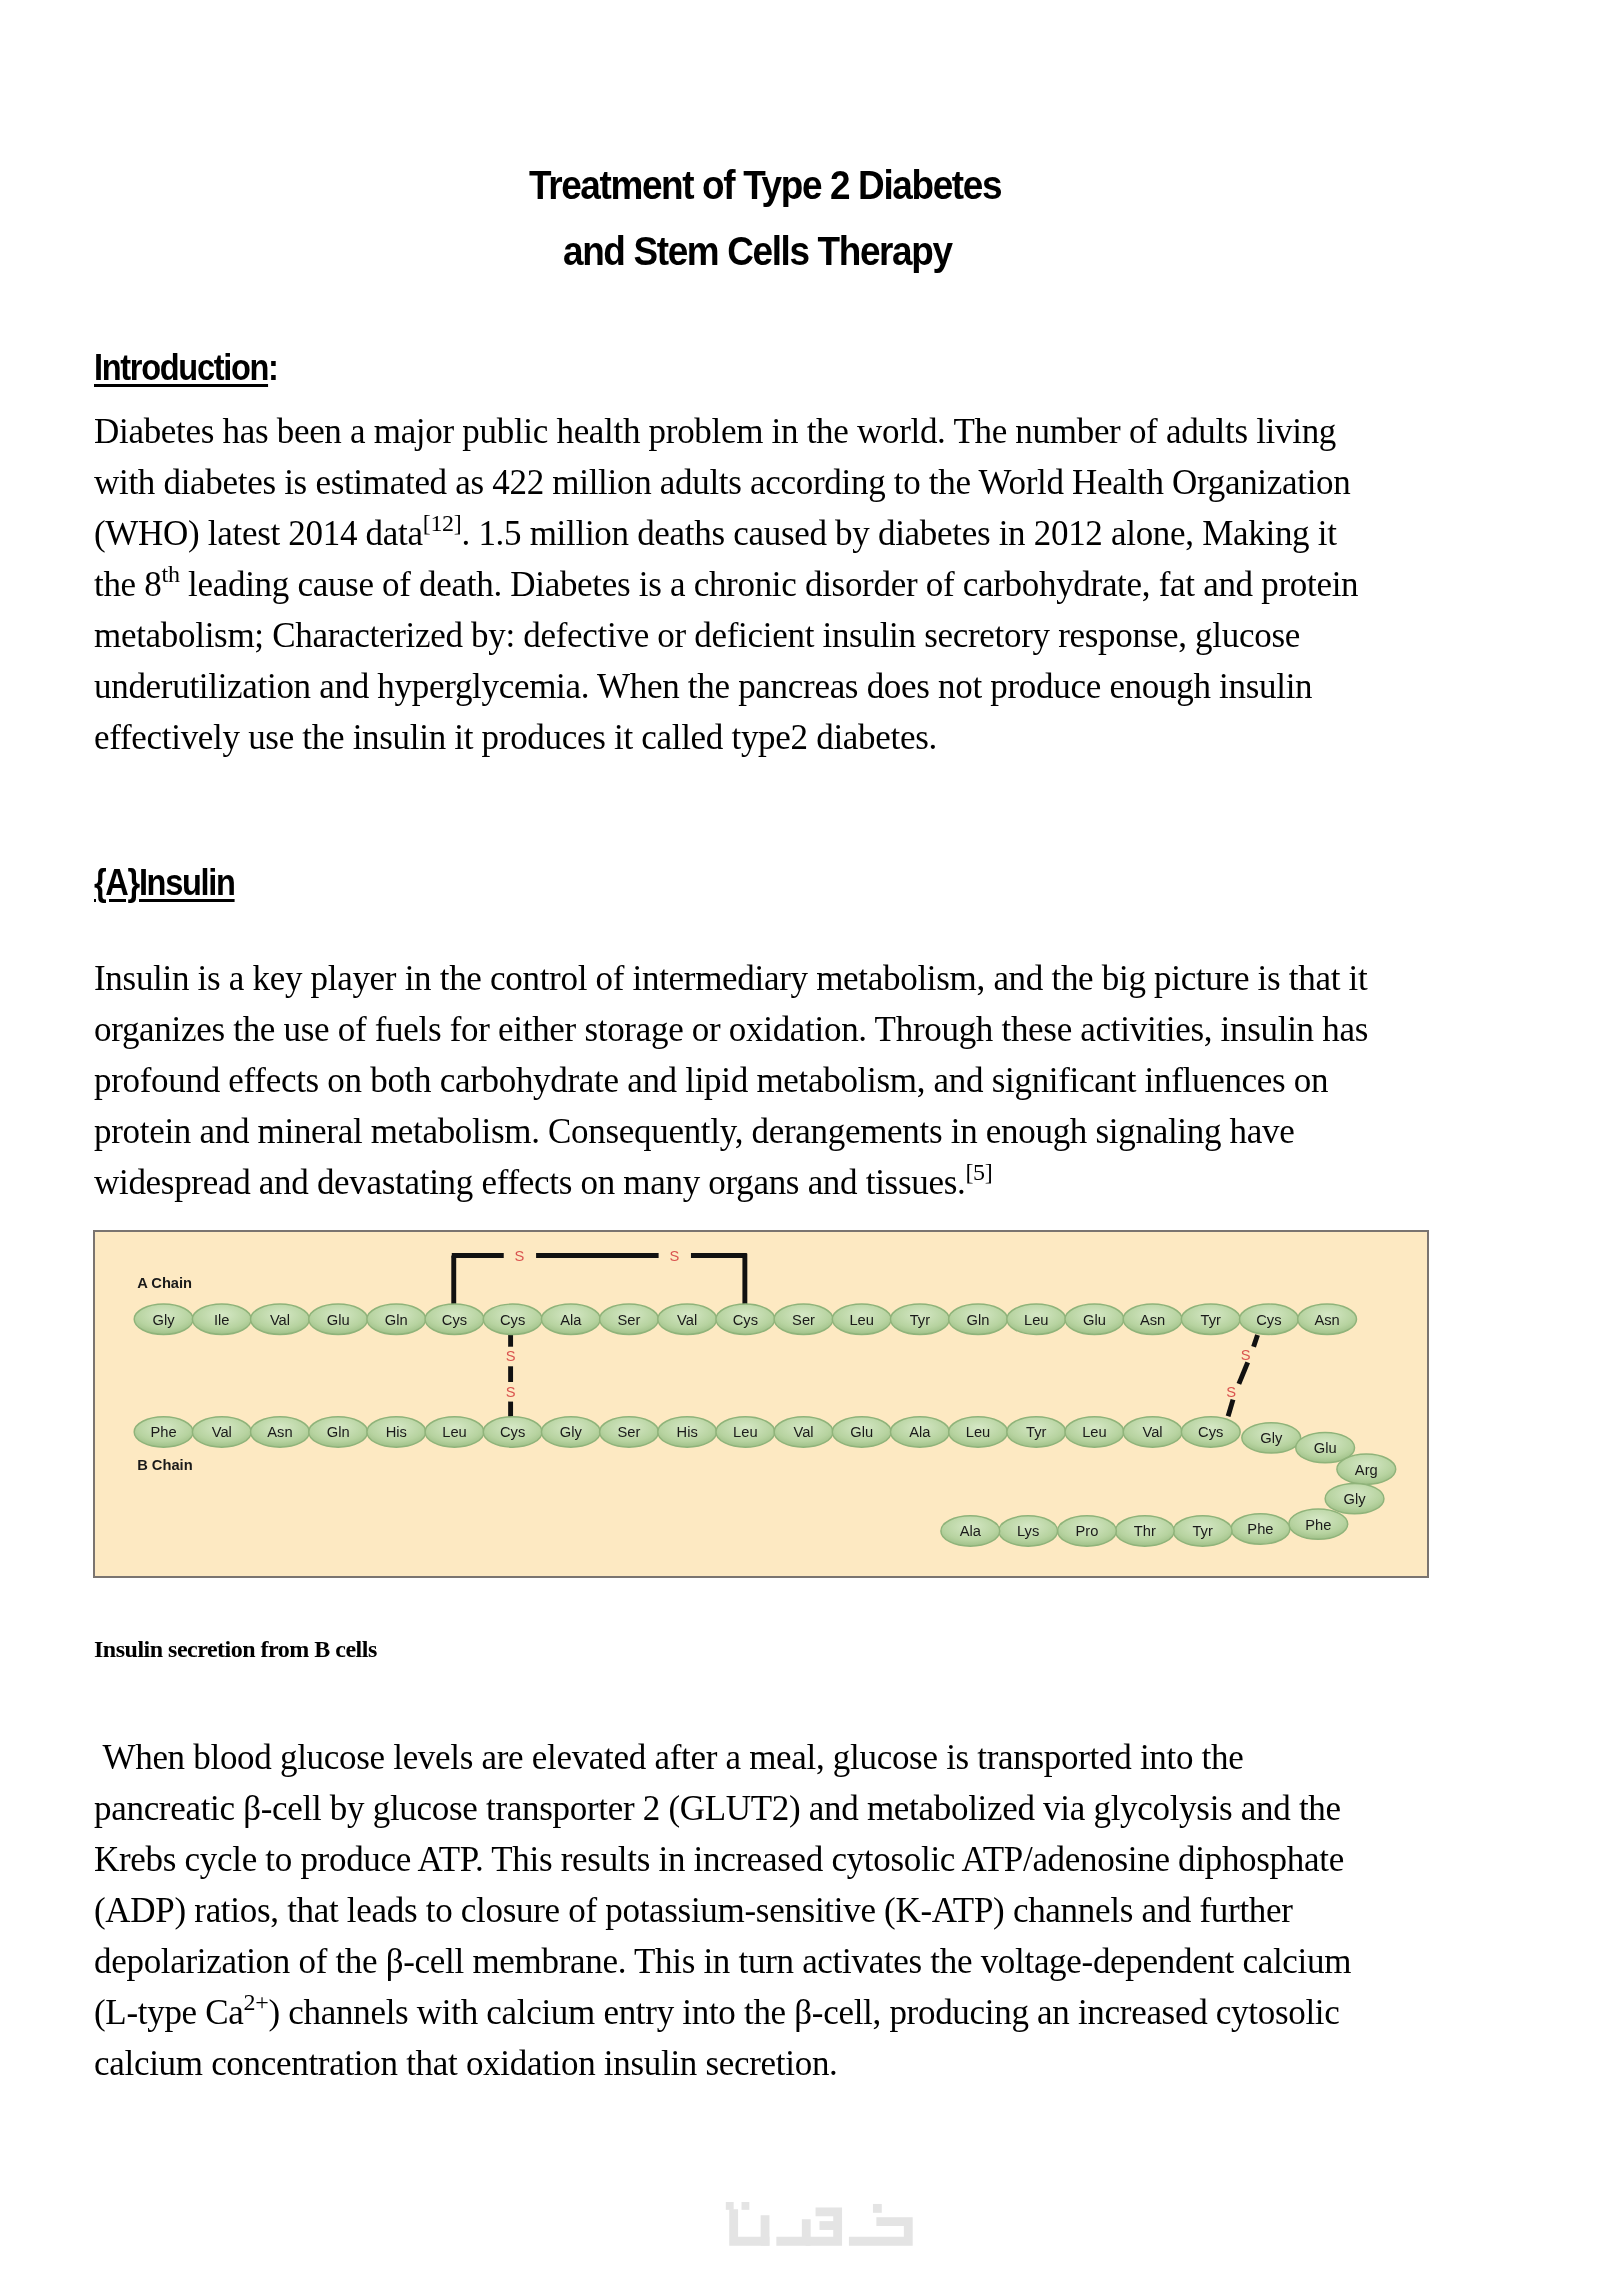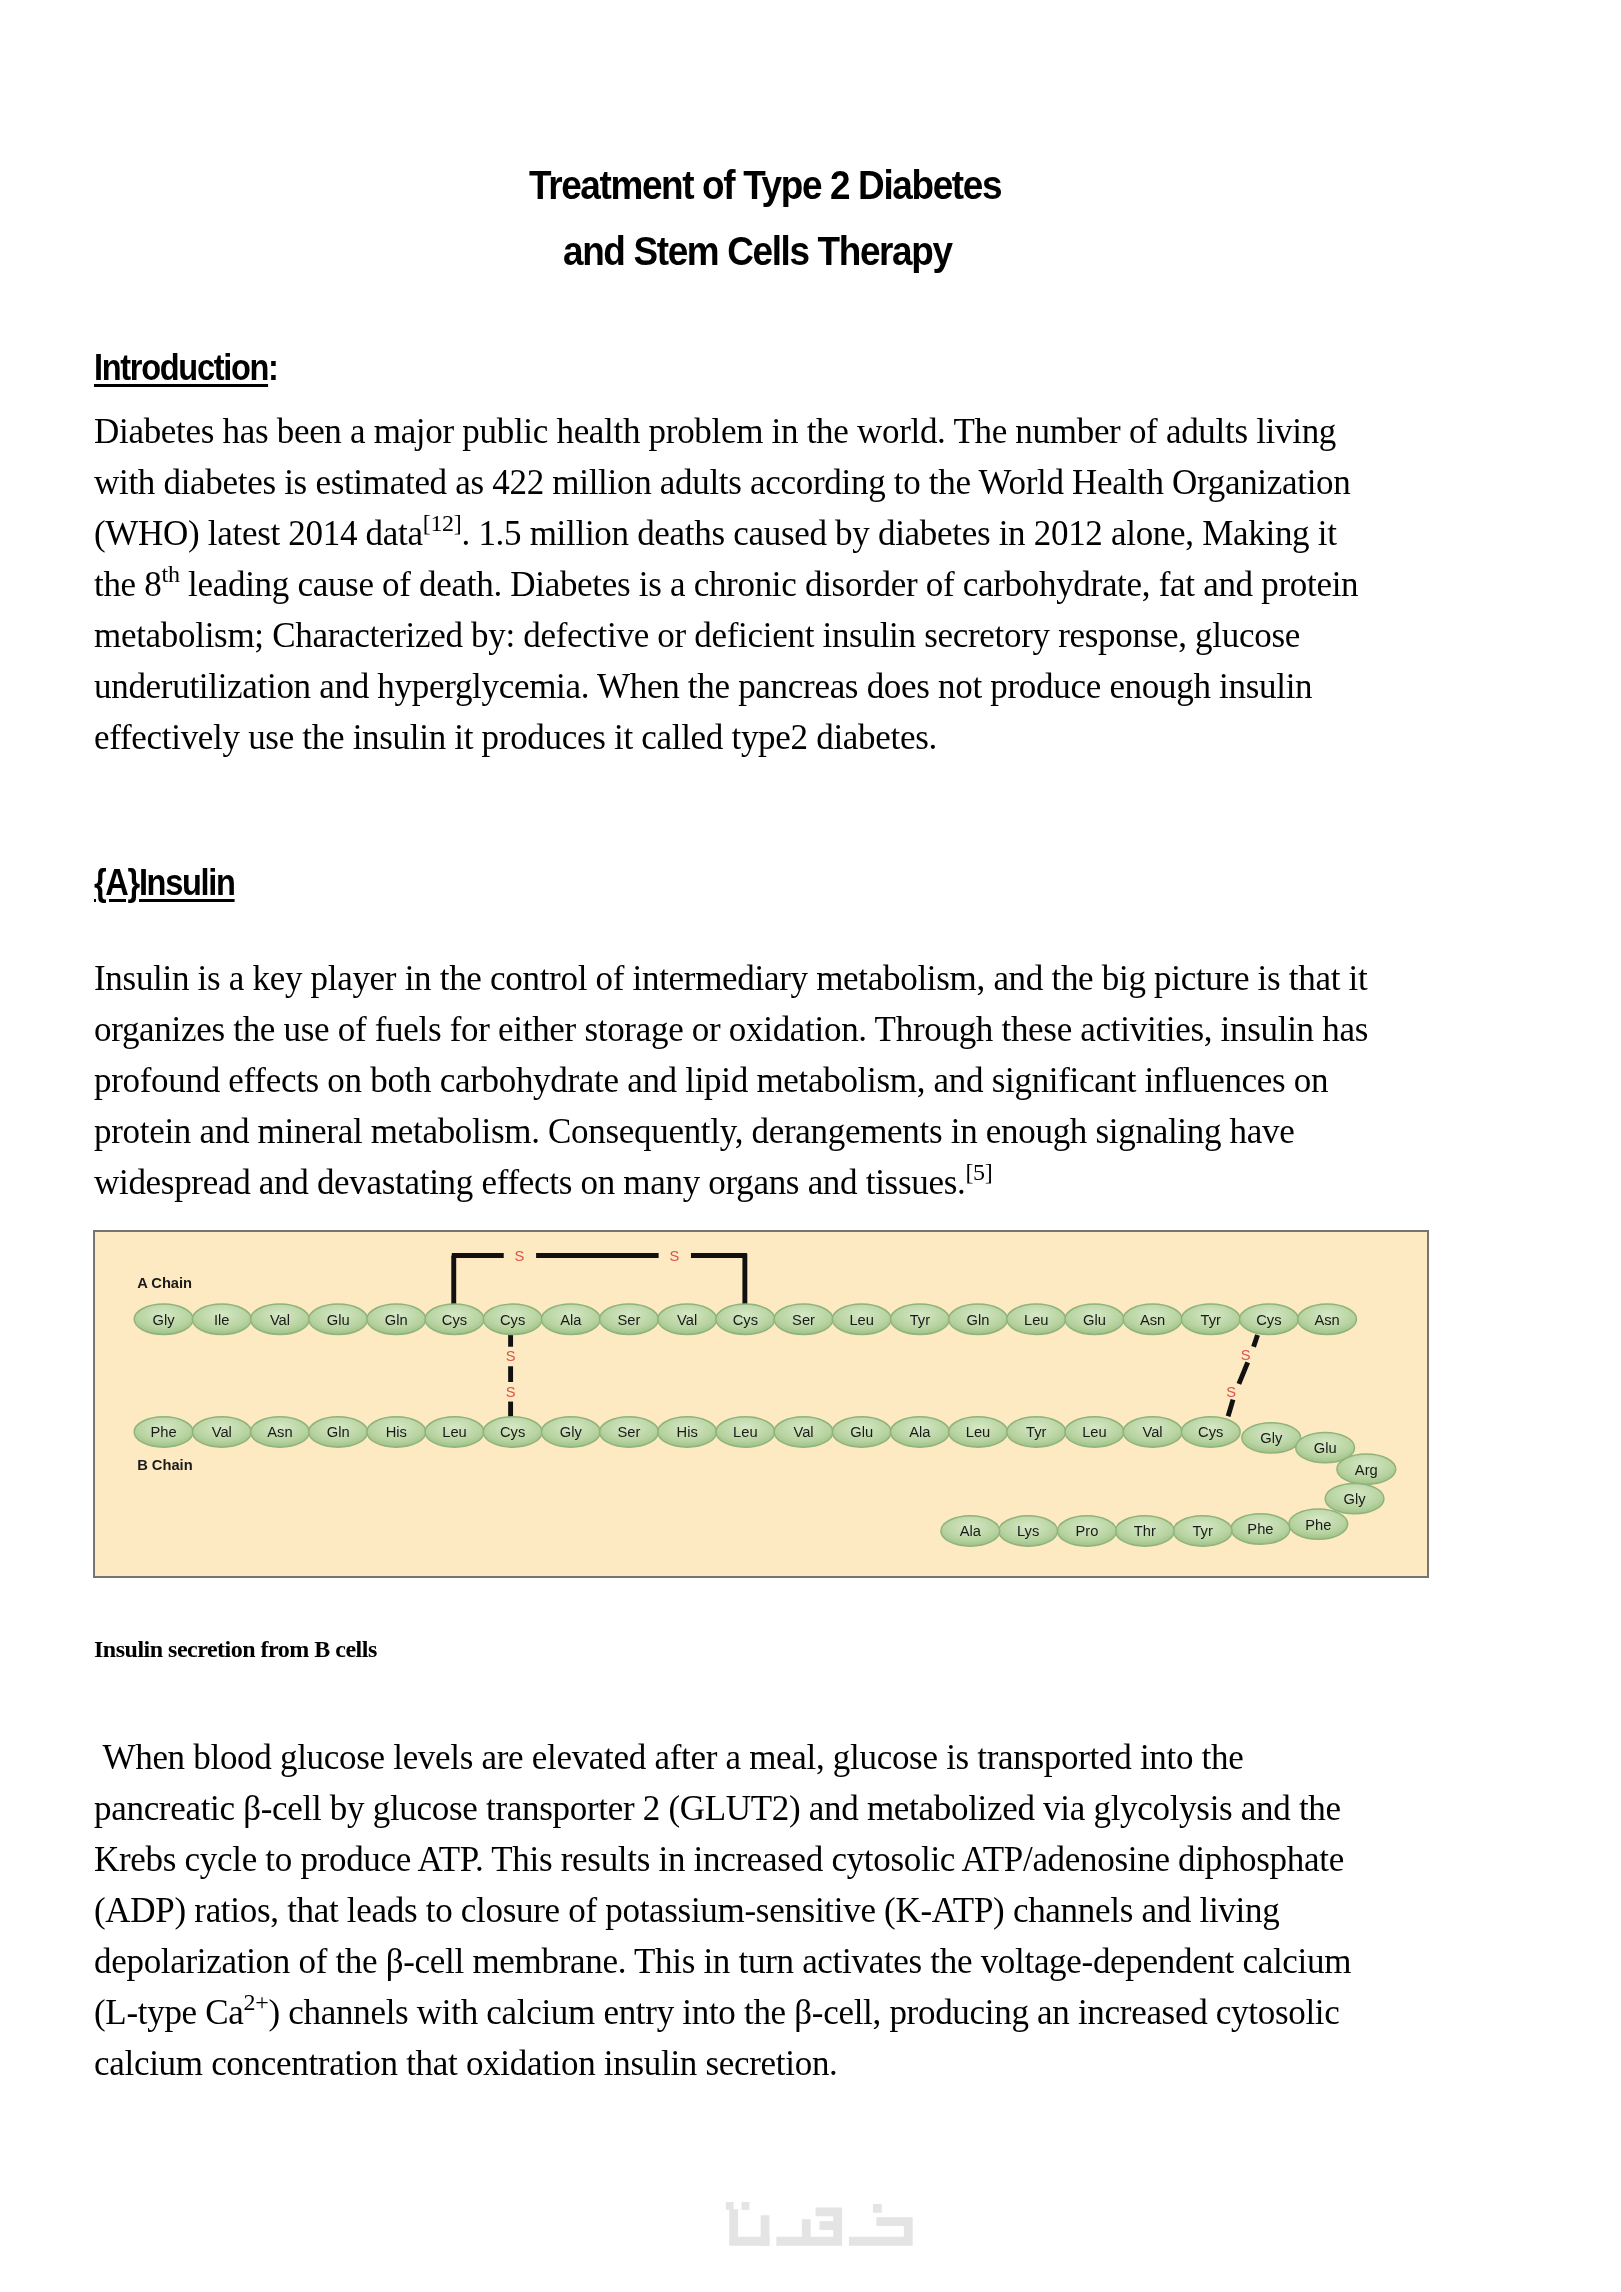--- a/index.html
+++ b/index.html
@@ -302,21 +302,21 @@
         <text x="43" y="243" font-family="&quot;Liberation Sans&quot;, &quot;DejaVu Sans&quot;, sans-serif" font-size="15" fill="#1a1a1a" text-anchor="start" font-weight="bold">B Chain</text>
       </svg>
   </div>
 
   <div class="subhead">Insulin secretion from B cells</div>
 
   <div class="para" style="top:1732px;">
       <span class="line">&nbsp;When blood glucose levels are elevated after a meal, glucose is transported into the</span>
       <span class="line">pancreatic β-cell by glucose transporter 2 (GLUT2) and metabolized via glycolysis and the</span>
       <span class="line">Krebs cycle to produce ATP. This results in increased cytosolic ATP/adenosine diphosphate</span>
-      <span class="line">(ADP) ratios, that leads to closure of potassium-sensitive (K-ATP) channels and living</span>
+      <span class="line">(ADP) ratios, that leads to closure of potassium-sensitive (K-ATP) channels and further</span>
       <span class="line">depolarization of the β-cell membrane. This in turn activates the voltage-dependent calcium</span>
       <span class="line">(L-type Ca<sup>2+</sup>) channels with calcium entry into the β-cell, producing an increased cytosolic</span>
       <span class="line">calcium concentration that oxidation insulin secretion.</span>
     </div>
 
   <div class="watermark">
     <svg width="206" height="55" viewBox="0 0 210 56">
       <g fill="none" stroke="#e4e4e4" stroke-width="9" stroke-linecap="square">
         <path d="M18 14 V42 H50"></path>
         <path d="M50 42 V20"></path>

